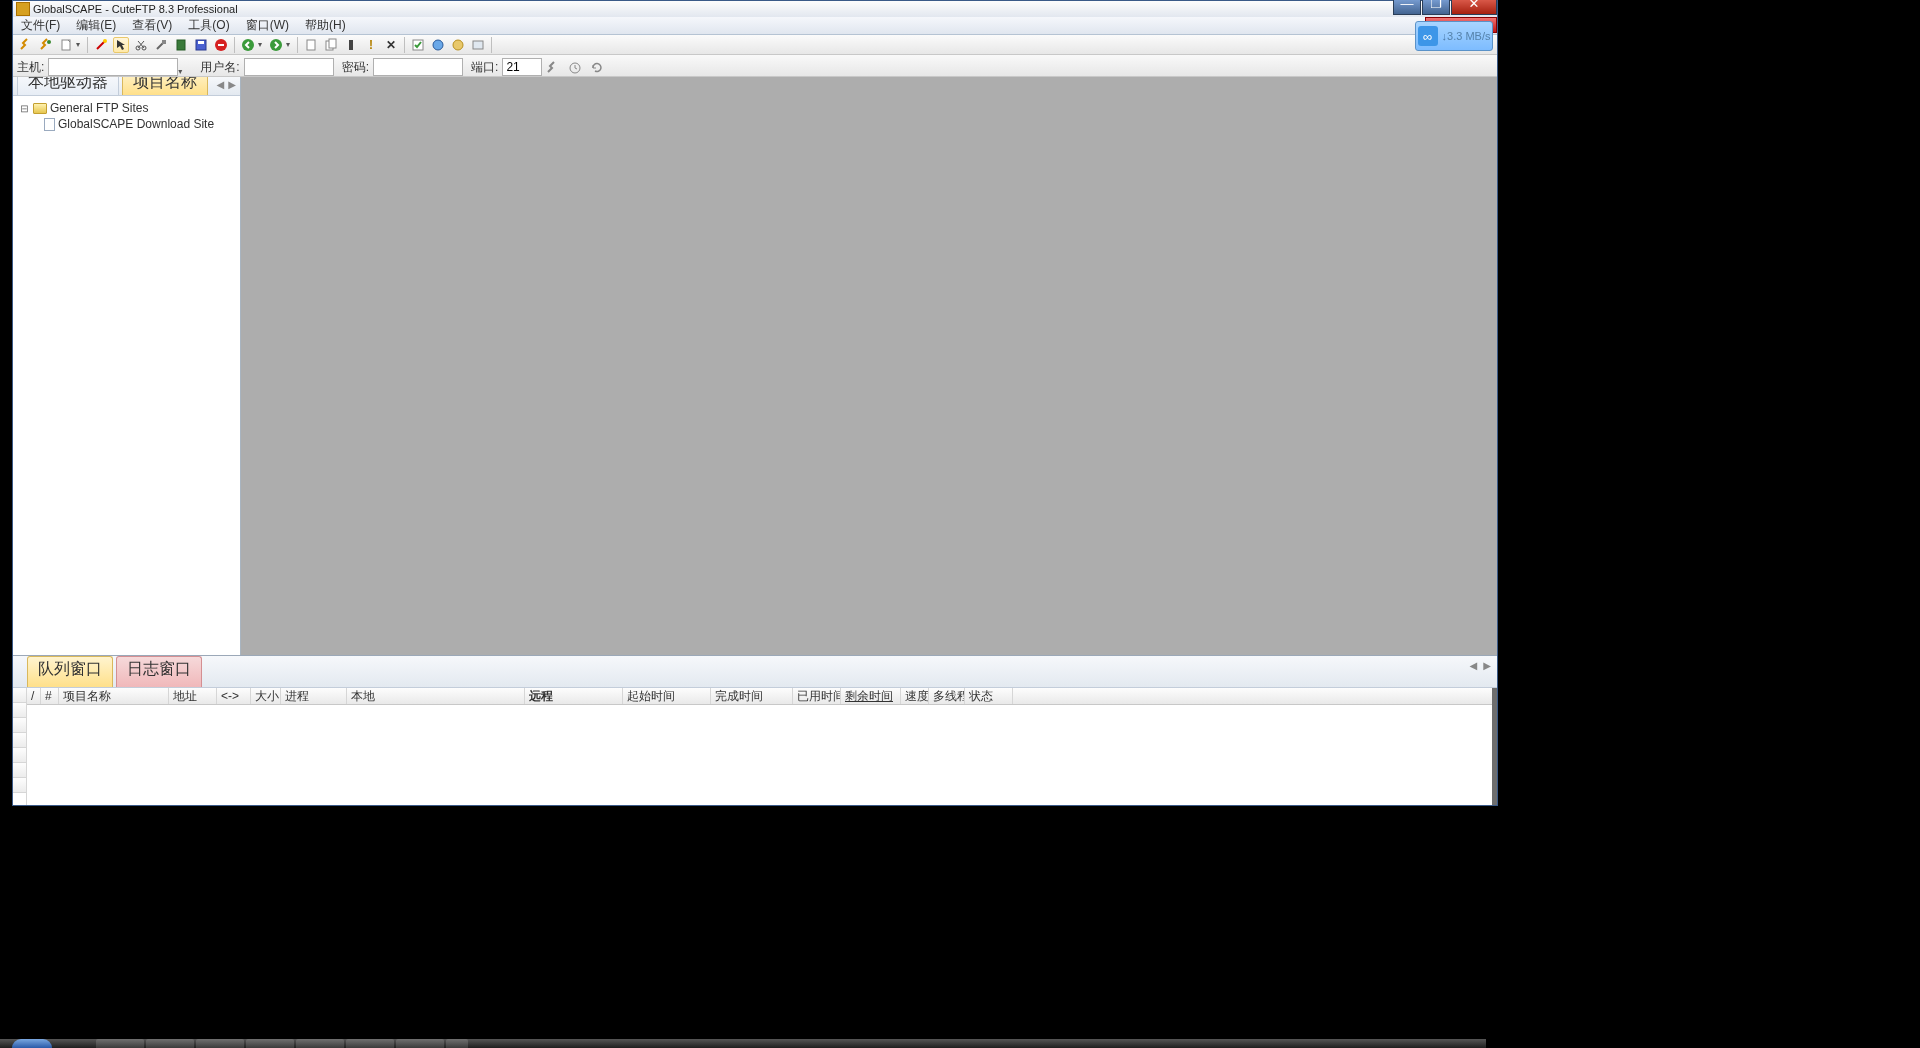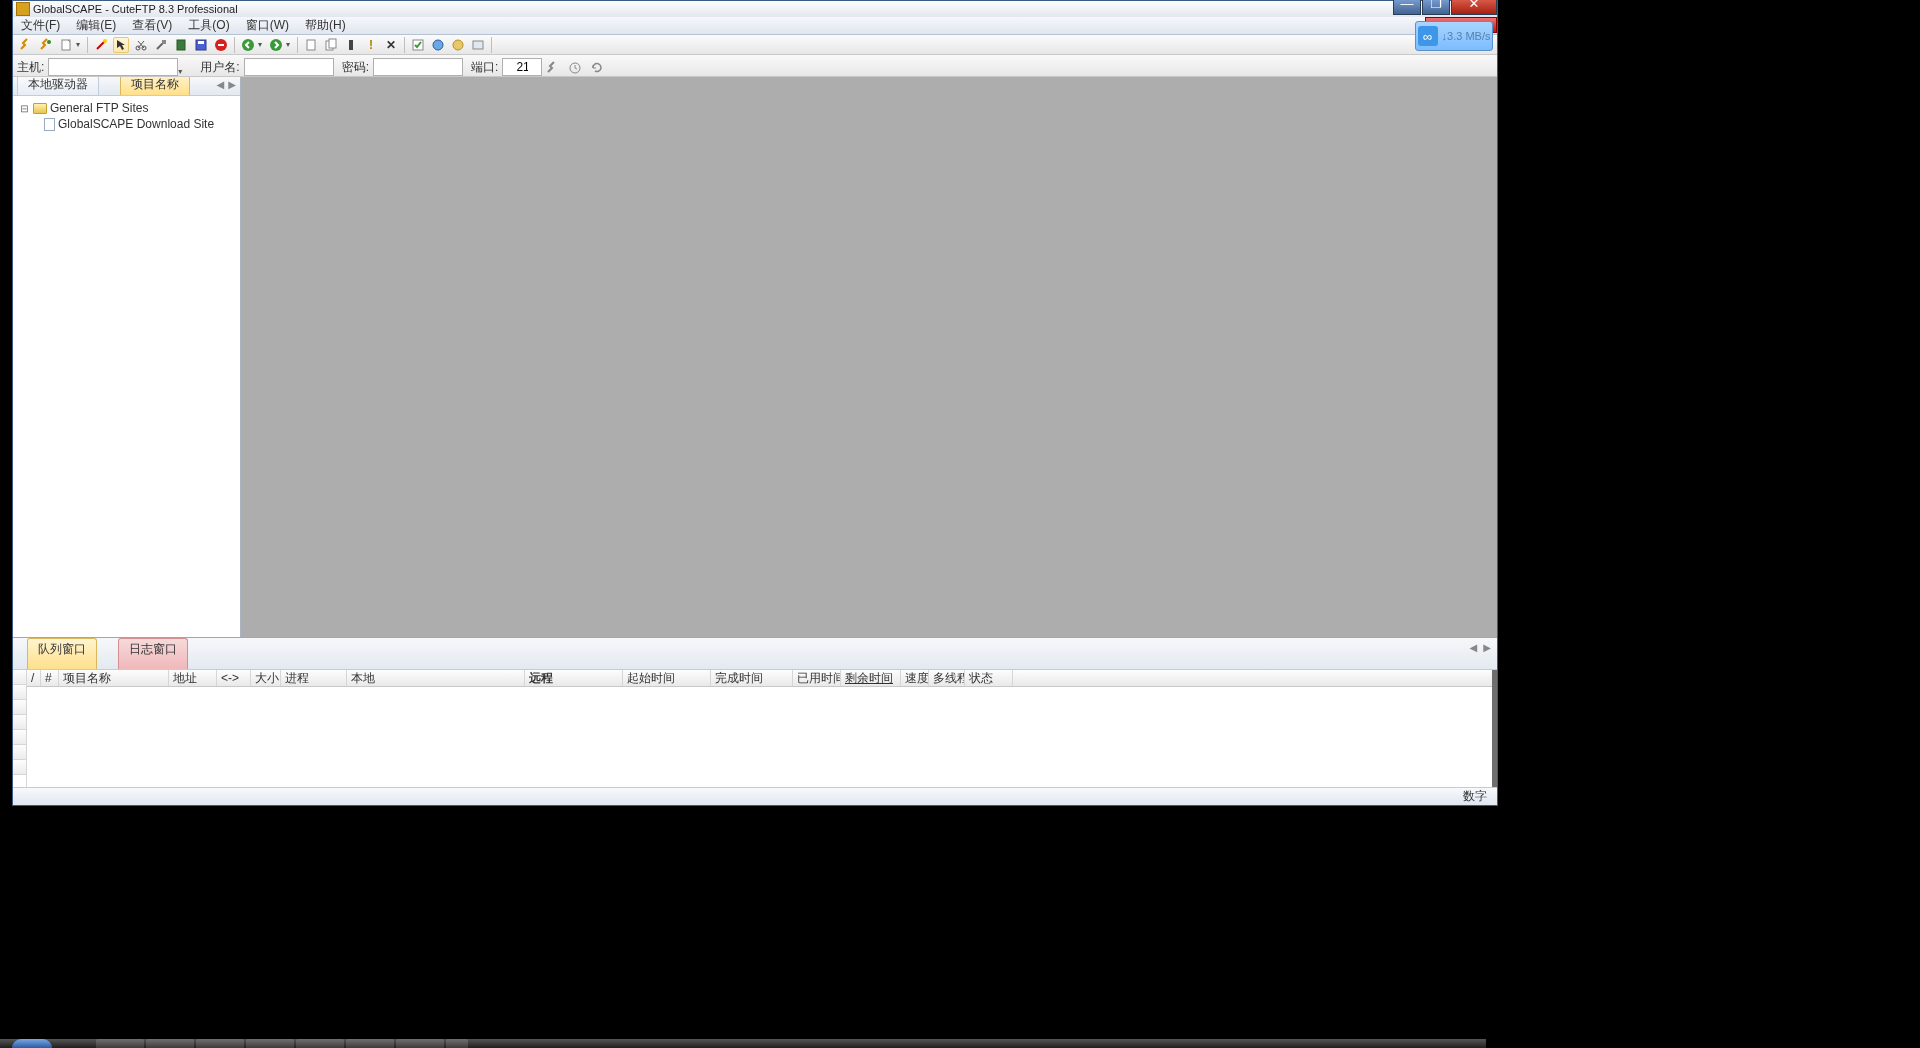--- a/index.html
+++ b/index.html
@@ -95,43 +95,43 @@
 
 .conn-bar {
   height: 22px; background: linear-gradient(#f9f9f9,#e7e7e7);
   display: flex; align-items: flex-end; padding: 0 4px;
   border-bottom: 1px solid #c8c8c8;
 }
 .conn-bar label { margin: 0 4px 0 8px; }
 .conn-bar label:first-child{margin-left:0;}
 .conn-field {
   height: 18px; background: #fff; border: 1px solid #b0b0b0;
-  padding: 0 13px; font: inherit; margin-top: 32px;
+  padding: 0 3px; font: inherit; margin-top: 32px;
 }
 .flat-btn {
   width: 16px; height: 16px; margin: 0 3px;
   display:flex;align-items:center;justify-content:center;
   cursor:pointer; color:#666;
 }
 
 .main-body { flex:1; display:flex; overflow:hidden; }
 .side {
   width: 228px; background:#fff;
   border-right:1px solid #a8b4c0;
   display:flex; flex-direction:column;
 }
 .side-tabs {
   height:19px; background:linear-gradient(#f6f8fb,#e3e9f0);
   display:flex; align-items:flex-end; padding:0 4px;
   border-bottom:1px solid #c3cdda; position:relative;
 }
 .tab {
-  padding:2px 10px; font-size:12px; cursor:pointer;
+  padding:2px 10px; font-size:16px; cursor:pointer;
   border:1px solid #c3cdda; border-bottom:none;
-  border-radius:3px 3px 0 0; margin-right:21px;
+  border-radius:3px 3px 0 0; margin-right:3px;
   background:linear-gradient(#fbfcfe,#e7edf5);
 }
 .tab.active {
   background:linear-gradient(#fff4cf,#ffe08a);
   border-color:#d9b85c;
 }
 .side-nav { position:absolute; right:2px; top:2px; display:flex; }
 .side-nav span{ font-size:10px; color:#888; padding:0 2px; cursor:pointer;}
 .tree { flex:1; padding:4px 6px; overflow:auto; }
 .tree-row { display:flex; align-items:center; height:16px; cursor:pointer; }
@@ -456,23 +456,20 @@
             <div class="gh" style="width: 36px;">多线程</div>
             <div class="gh" style="width: 48px;">状态</div>
           </div>
         <div class="grid-vtrack">
             <div class="thumb"></div>
           </div>
       </div>
     </div>
   </div>
 
-  <div class="status">
-    <span>数字</span>
-  </div>
 </div>
 
 <div class="taskbar">
   <div class="slot" style="left:12px;width:40px;border-radius:20px 20px 0 0;background:linear-gradient(#7aa7e0,#2a5aa8)"></div>
   <div class="slot" style="left:96px;width:48px"></div>
   <div class="slot" style="left:146px;width:48px"></div>
   <div class="slot" style="left:196px;width:48px"></div>
   <div class="slot" style="left:246px;width:48px"></div>
   <div class="slot" style="left:296px;width:48px"></div>
   <div class="slot" style="left:346px;width:48px"></div>

